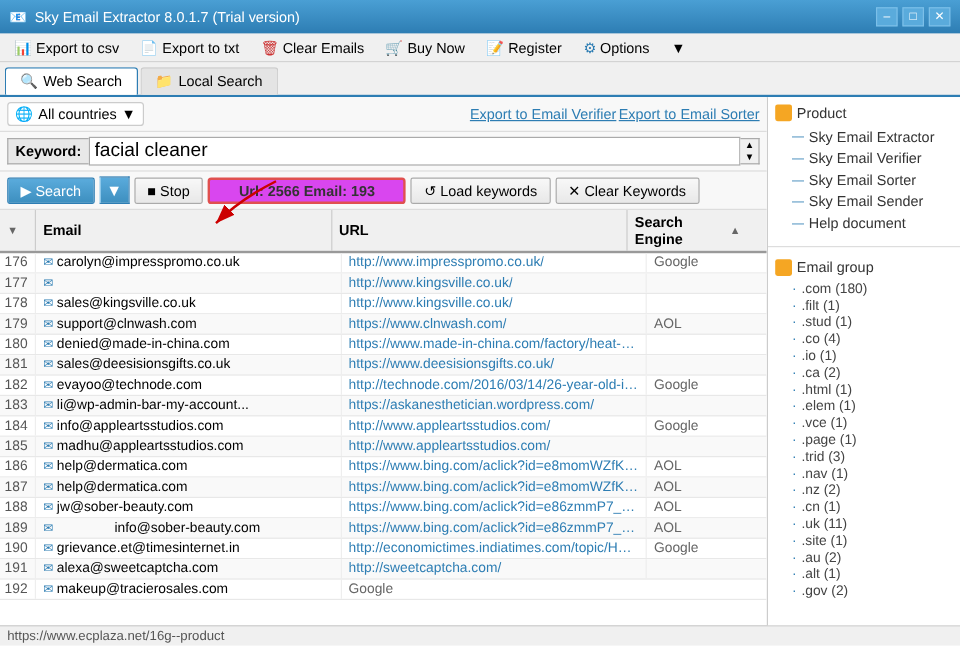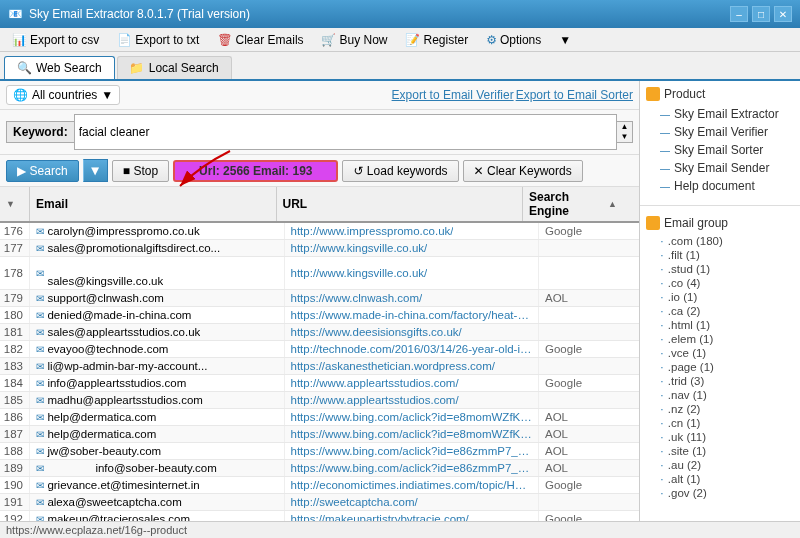--- a/index.html
+++ b/index.html
@@ -123,23 +123,23 @@
       border: 1px solid #aaa;
       background: #e8e8e8;
       border-right: none;
       height: 22px;
       display: flex;
       align-items: center;
     }
     .keyword-input {
       flex: 1;
       border: 1px solid #aaa;
-      height: 36px;
+      height: 24px;
       padding: 2px 4px;
-      font-size: 12px;
+      font-size: 16px;
       outline: none;
     }
     
     
     .action-bar {
       background: #f8f8f8;
       border-bottom: 1px solid #ddd;
       padding: 4px 6px;
       display: flex;
       align-items: center;
@@ -443,34 +443,33 @@
       <span class="url-link" style="overflow:hidden;text-overflow:ellipsis;cursor:pointer;">http://www.impresspromo.co.uk/</span>
     </div>
     <div class="td">
       <span class="engine-text">Google</span>
     </div>
   </div>
           <div class="table-row even">
     <div class="td td-num">177</div>
     <div class="td">
       <span class="email-icon">✉</span>
-      <span style="overflow:hidden;text-overflow:ellipsis;">sales@promotionalgiftsdirect.co...</span>
     </div>
     <div class="td">
       <span class="url-link" style="overflow:hidden;text-overflow:ellipsis;cursor:pointer;">http://www.kingsville.co.uk/</span>
     </div>
     <div class="td">
       <span class="engine-text"></span>
     </div>
   </div>
           <div class="table-row">
     <div class="td td-num">178</div>
     <div class="td">
       <span class="email-icon">✉</span>
-      <span style="overflow:hidden;text-overflow:ellipsis;margin-top:16px;">sales@kingsville.co.uk</span>
+      <span style="overflow:hidden;text-overflow:ellipsis;">sales@kingsville.co.uk</span>
     </div>
     <div class="td">
       <span class="url-link" style="overflow:hidden;text-overflow:ellipsis;cursor:pointer;">http://www.kingsville.co.uk/</span>
     </div>
     <div class="td">
       <span class="engine-text"></span>
     </div>
   </div>
           <div class="table-row even">
     <div class="td td-num">179</div>
@@ -495,21 +494,21 @@
       <span class="url-link" style="overflow:hidden;text-overflow:ellipsis;cursor:pointer;">https://www.made-in-china.com/factory/heat-sink...</span>
     </div>
     <div class="td">
       <span class="engine-text"></span>
     </div>
   </div>
           <div class="table-row even">
     <div class="td td-num">181</div>
     <div class="td">
       <span class="email-icon">✉</span>
-      <span style="overflow:hidden;text-overflow:ellipsis;">sales@appleartsstudios.co.uk</span>
+      <span style="overflow:hidden;text-overflow:ellipsis;">sales@deesisionsgifts.co.uk</span>
     </div>
     <div class="td">
       <span class="url-link" style="overflow:hidden;text-overflow:ellipsis;cursor:pointer;">https://www.deesisionsgifts.co.uk/</span>
     </div>
     <div class="td">
       <span class="engine-text"></span>
     </div>
   </div>
           <div class="table-row">
     <div class="td td-num">182</div>
@@ -639,23 +638,20 @@
     </div>
     <div class="td">
       <span class="engine-text"></span>
     </div>
   </div>
           <div class="table-row">
     <div class="td td-num">192</div>
     <div class="td">
       <span class="email-icon">✉</span>
       <span style="overflow:hidden;text-overflow:ellipsis;">makeup@tracierosales.com</span>
-    </div>
-    <div class="td">
-      <span class="url-link" style="overflow:hidden;text-overflow:ellipsis;cursor:pointer;">https://makeupartistrybytracie.com/</span>
     </div>
     <div class="td">
       <span class="engine-text">Google</span>
     </div>
   </div>
         </div>
     </div>
   </div>
 
   <div class="right-panel">

